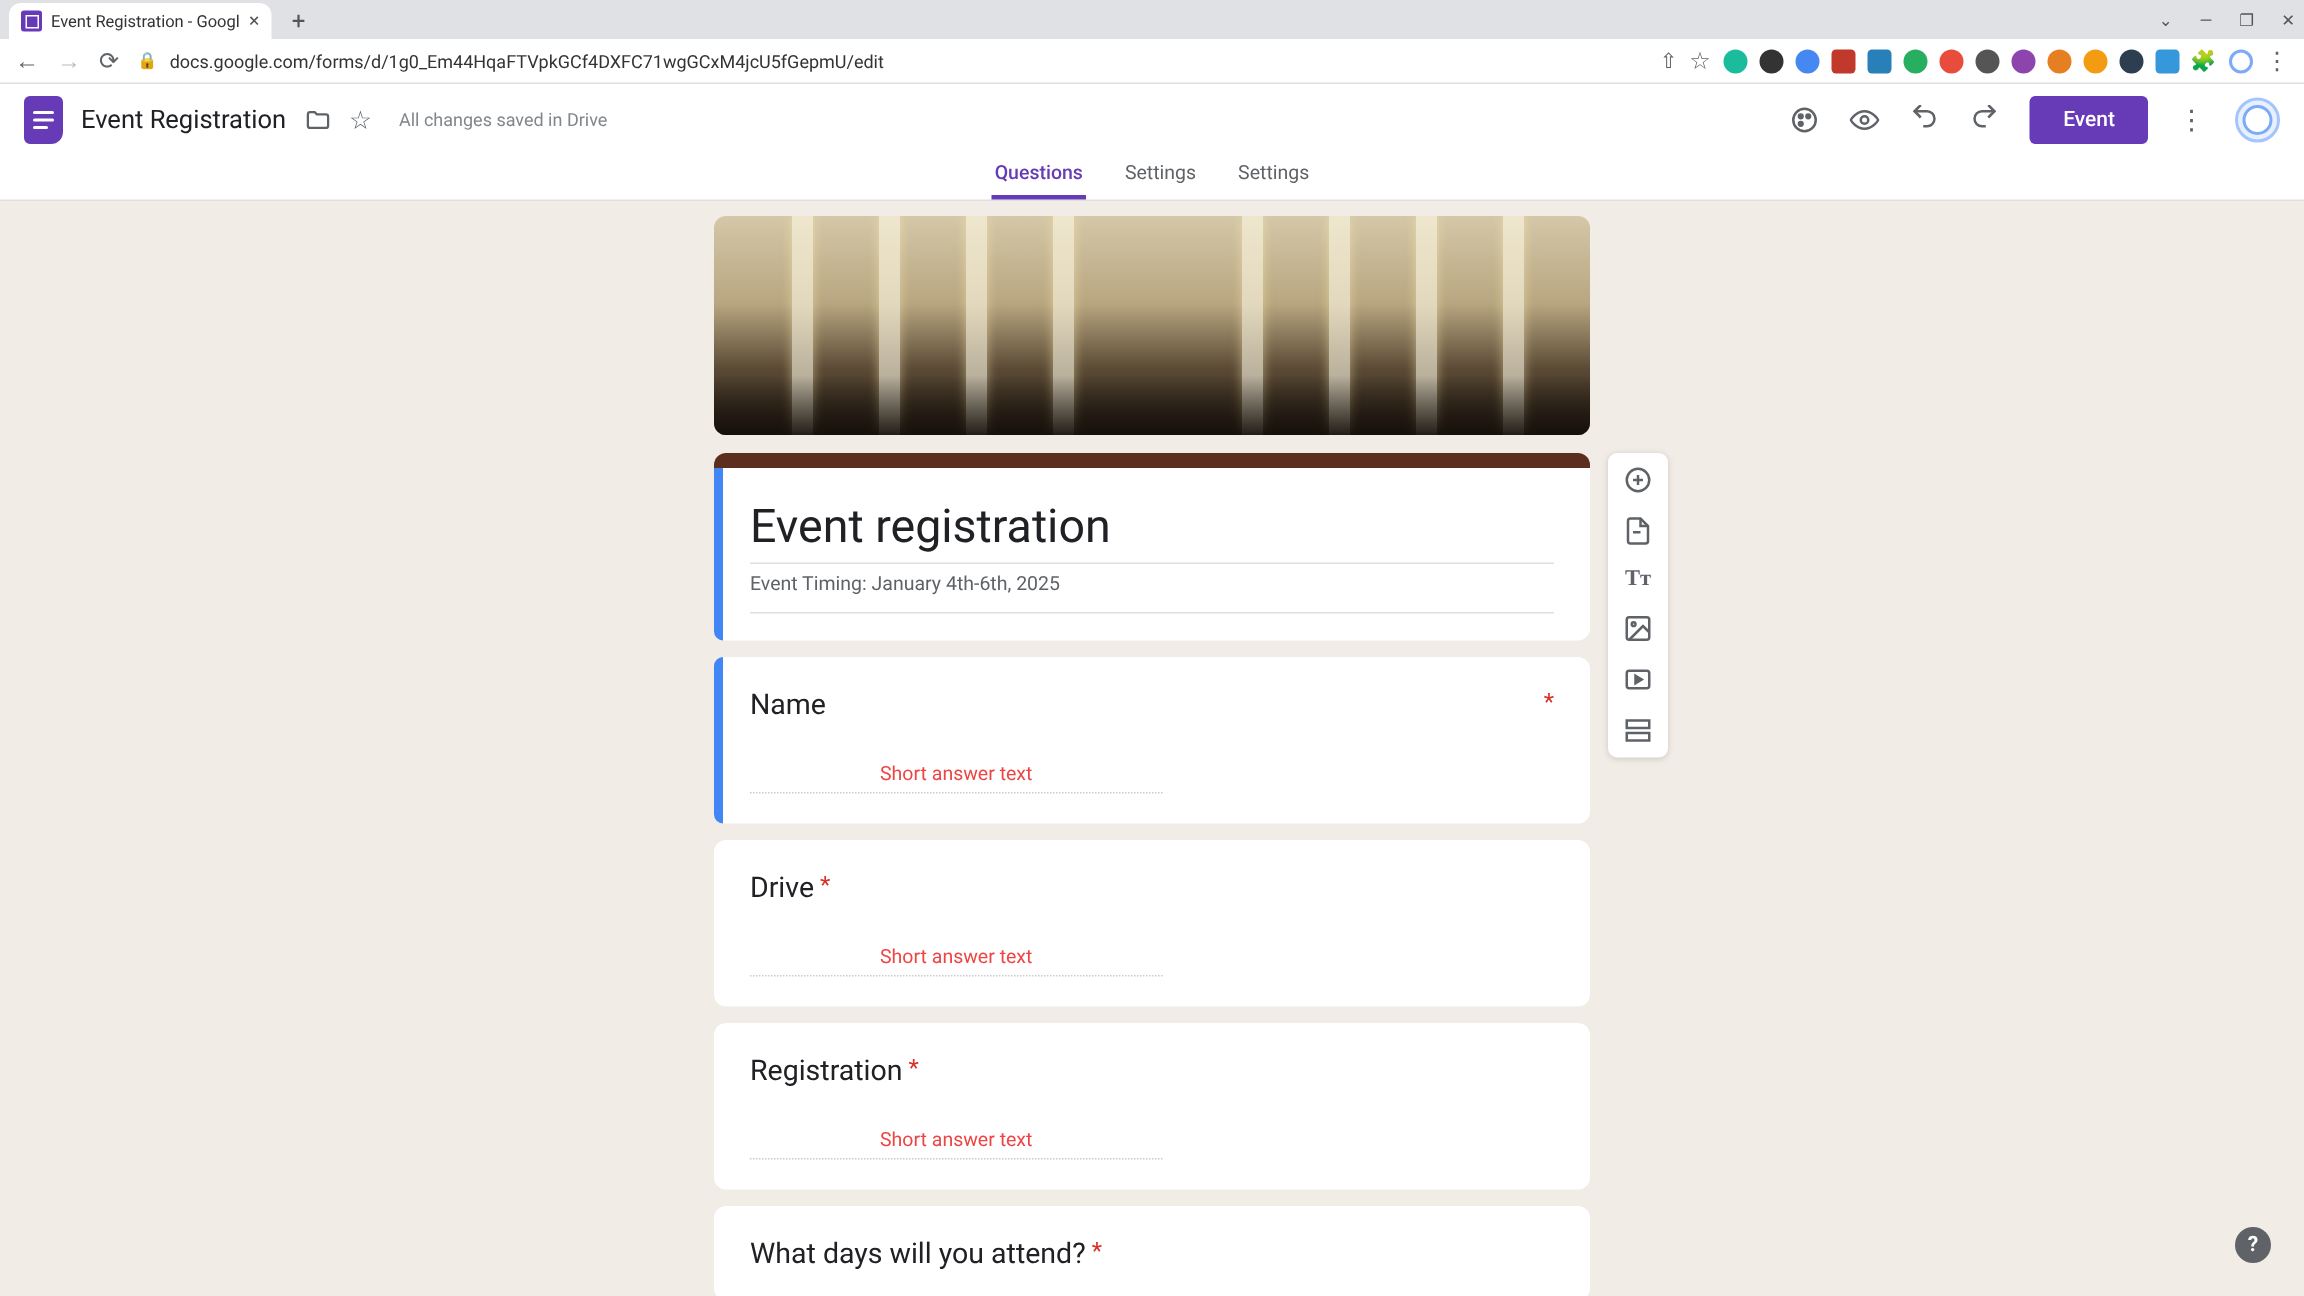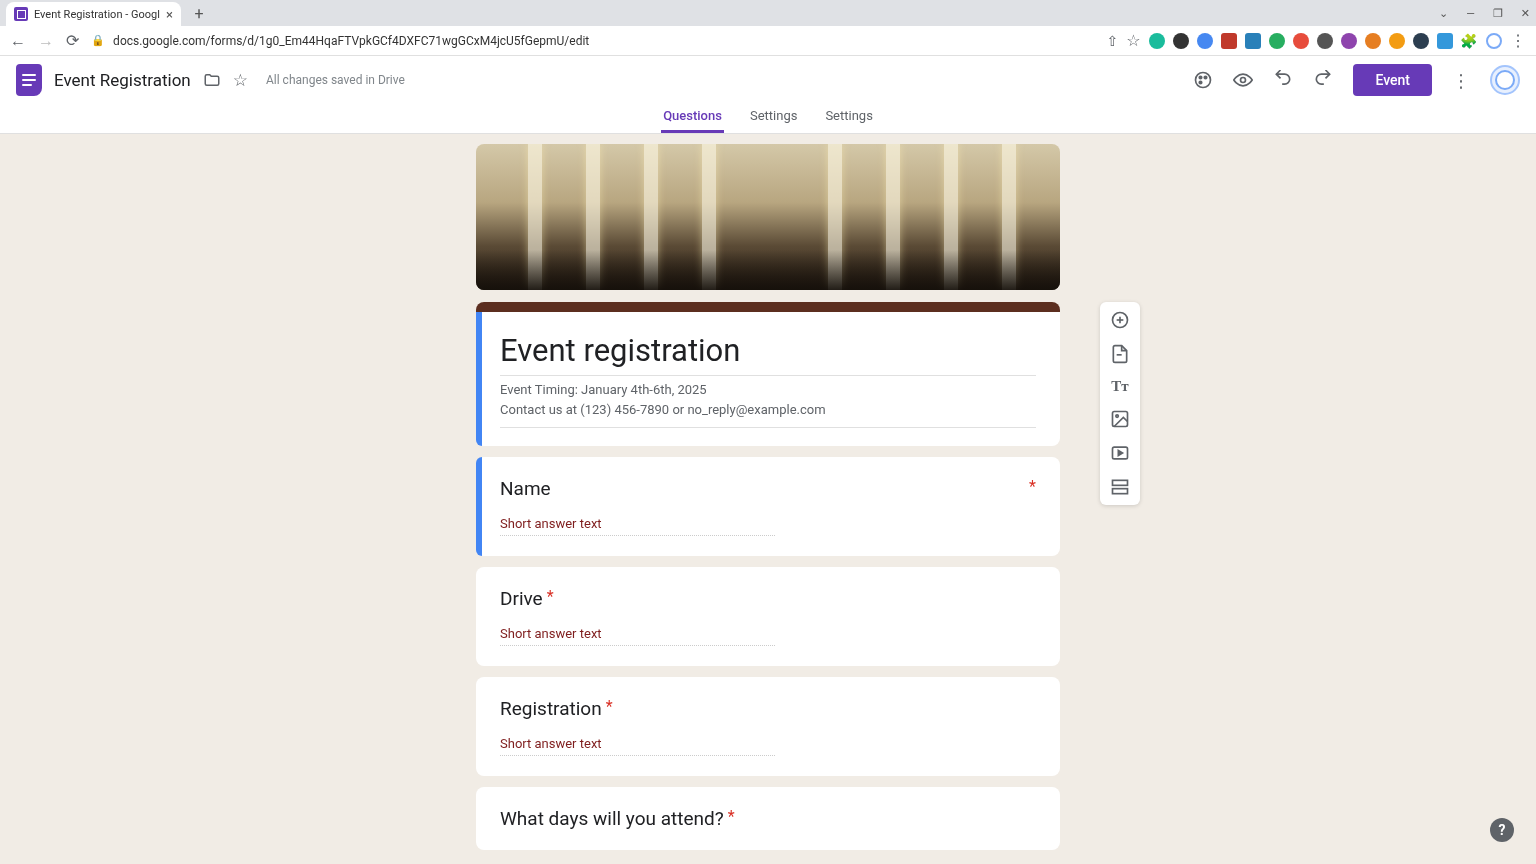--- a/index.html
+++ b/index.html
@@ -58,24 +58,24 @@
     .title-card::before { content:""; position:absolute; left:0; top:0; bottom:0; width:6px; background:#4285f4; border-radius: 0 0 0 6px; }
     .form-title { font-size: 31px; color: #202124; font-weight: 400; border-bottom: 1px solid #e0e0e0; padding-bottom: 6px; }
     .form-desc { font-size: 13px; color: #5f6368; margin-top: 4px; line-height: 1.5; border-bottom: 1px solid #e0e0e0; padding-bottom:8px; }
     
     .q-card { background: #fff; border-radius: 8px; margin-top: 11px; padding: 20px 24px; position:relative; }
     .q-card.selected::before { content:""; position:absolute; left:0; top:0; bottom:0; width:6px; background:#4285f4; border-radius: 6px 0 0 6px; }
     .q-label-row { display:flex; }
     .q-label { font-size: 19px; color: #202124; }
     .req { color: #d93025; margin-left: 4px; }
     .req-far { margin-left:auto; color:#d93025; }
-    .answer-line { font-size: 13px; color: #7f1d1d; margin-top: 16px; border-bottom: 1px dotted #ccc; width: 275px; padding-bottom: 4px; }
-    
-    
-    .side-toolbar { position: absolute; width: 40px; background: #fff; border-radius: 6px; box-shadow: 0 1px 4px rgba(0,0,0,.15); padding: 8px 0; display:flex; flex-direction:column; align-items:center; gap: 14px; left: 624px; top: 158px; }
+    .answer-line { font-size: 13px; color: #ef4444; margin-top: 28px; border-bottom: 1px dotted #ccc; width: 275px; padding-bottom: 4px; text-align: center; }
+    
+    
+    .side-toolbar { position: absolute; width: 40px; background: #fff; border-radius: 6px; box-shadow: 0 1px 4px rgba(0,0,0,.15); padding: 8px 0; display:flex; flex-direction:column; align-items:center; gap: 14px; left: 596px; top: 158px; }
     .st-btn { color: #5f6368; font-size: 17px; cursor:pointer; }
     
     .help-btn { position: fixed; right: 22px; bottom: 22px; width: 24px; height: 24px; background: #5f6368; color:#fff; border-radius:50%; display:flex; align-items:center; justify-content:center; font-size:14px; font-weight:bold; }
     
     svg { display:block; }
   </style>
 </head>
 <body>
 
 <div class="browser-top">
@@ -195,21 +195,20 @@
           <div class="pillar"></div>
           <div class="pillar"></div>
         </div>
       <div class="dark-overlay"></div>
     </div>
 
     <div class="title-card">
       <div class="form-title">Event registration</div>
       <div class="form-desc">
         <div>Event Timing: January 4th-6th, 2025</div>
-        <div>Contact us at (123) 456-7890 or no_reply@example.com</div>
       </div>
     </div>
 
     <div id="questions-container">
         <div class="q-card selected">
           <div class="q-label-row">
             <span class="q-label">Name</span>
             <span class="req-far">*</span>
           </div>
           <div class="answer-line">Short answer text</div>

